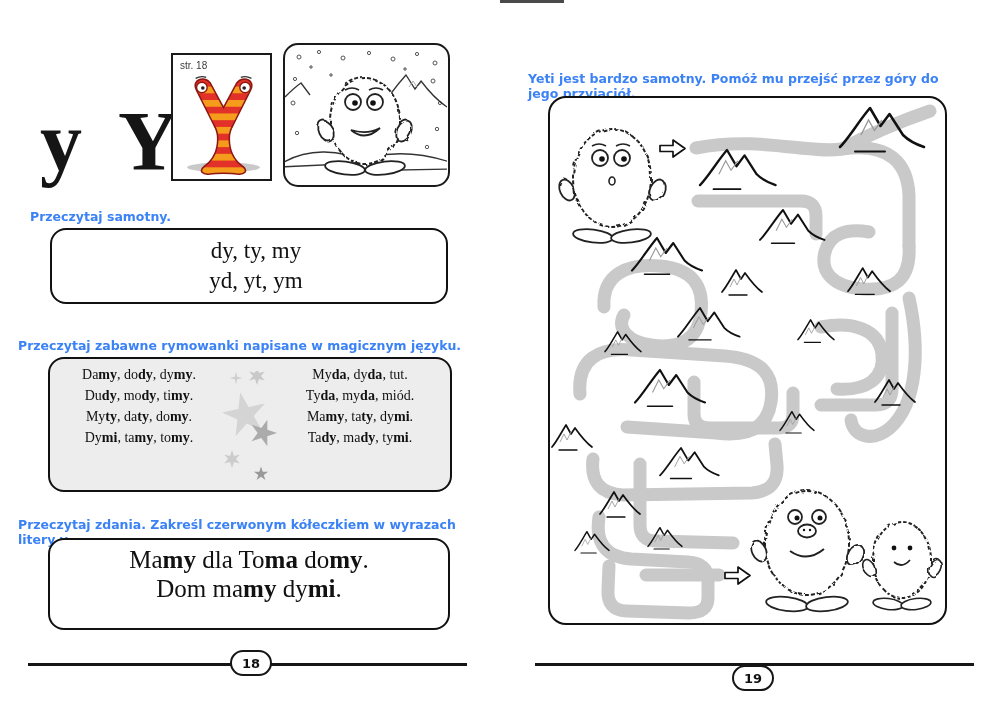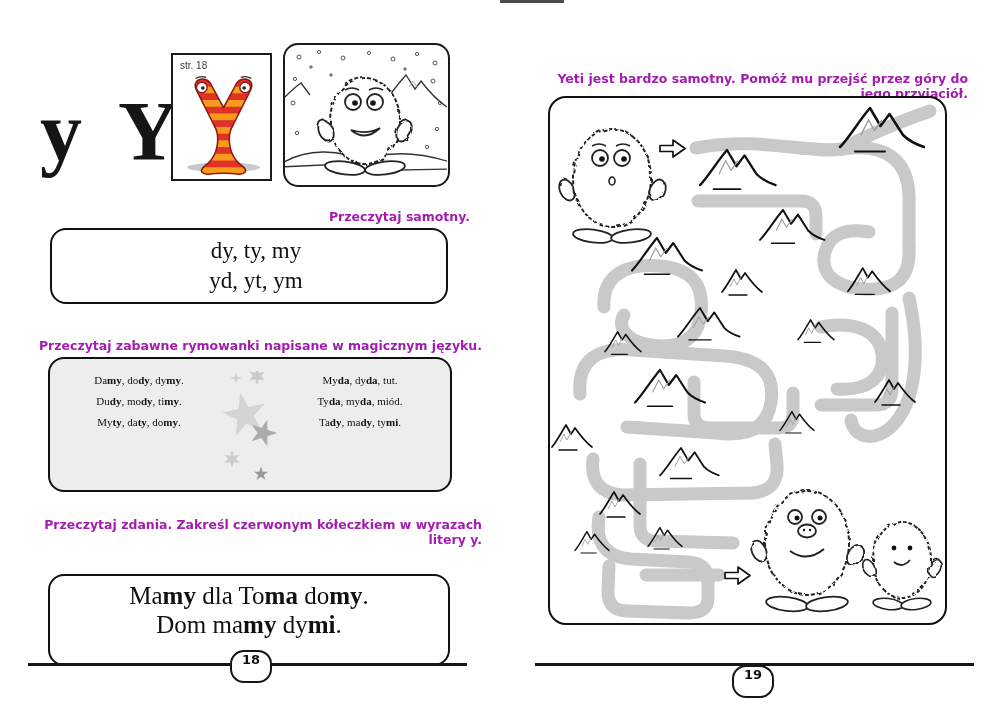--- a/index.html
+++ b/index.html
@@ -7,75 +7,75 @@
     width:1000px;height:707px;position:relative;background:#fff;
     font-family:"Liberation Sans",sans-serif;color:#111;overflow:hidden;
   }
   .abs{position:absolute;}
   .page{position:absolute;top:0;height:707px;}
   #page-left{left:0;width:500px;}
   #page-right{left:500px;width:500px;}
 
   
   .letters{
-    left:40px;top:90px;font-family:"Liberation Serif",serif;font-weight:bold;
+    left:40px;top:100px;font-family:"Liberation Serif",serif;font-weight:bold;
     font-size:84px;line-height:84px;letter-spacing:9px;color:#151515;
   }
 
   
   .flashcard{
     left:171px;top:53px;width:101px;height:128px;background:#fff;
     border:2.5px solid #1a1a1a;box-sizing:border-box;
   }
   .flashcard .ref{position:absolute;left:7px;top:5px;font-size:10px;color:#3c3c3c;}
   .flashcard svg{position:absolute;left:12px;bottom:4px;}
 
   
   .picture-frame{
     left:283px;top:43px;width:167px;height:144px;border:2.5px solid #1a1a1a;
     border-radius:15px;box-sizing:border-box;overflow:hidden;background:#fff;
   }
 
   .instruction{
     font-family:"DejaVu Sans",sans-serif;font-weight:700;font-size:12.5px;
-    text-align:right;color:#a21caf;letter-spacing:0px;
+    text-align:left;color:#3b82f6;letter-spacing:0px;
   }
   #syll-head{left:30px;top:209px;width:440px;}
   #rhyme-head{left:18px;top:338px;width:464px;}
   #sent-head{left:18px;top:517px;width:464px;}
   #maze-head{left:528px;top:71px;width:440px;}
 
   .roundbox{
     border:2.5px solid #111;border-radius:16px;box-sizing:border-box;background:#fff;
   }
   #syllables-box{left:50px;top:228px;width:398px;height:76px;display:flex;align-items:center;}
   .syl-col{flex:1;text-align:center;font-family:"Liberation Serif",serif;font-size:23px;line-height:30px;padding-left:14px;}
 
   #rhymes-box{left:48px;top:357px;width:404px;height:135px;background:#ededed;display:flex;}
-  .rhyme-col{width:178px;padding-top:11px;text-align:center;
-    font-family:"Liberation Serif",serif;font-size:11px;}
+  .rhyme-col{width:178px;padding-top:5px;text-align:center;
+    font-family:"Liberation Serif",serif;font-size:14px;}
   .rhyme-col p{margin:0;line-height:21px;}
   .rhyme-col p.gap{}
   .stars-wrap{width:43px;position:relative;}
   .stars-wrap svg{position:absolute;left:-9px;top:12px;}
 
   #sentences-box{left:48px;top:538px;width:402px;height:92px;text-align:center;
-    font-family:"Liberation Serif",serif;font-size:25px;line-height:29px;padding-top:5px;margin-top:36px;}
+    font-family:"Liberation Serif",serif;font-size:25px;line-height:29px;padding-top:5px;}
 
   
   #maze-frame{left:548px;top:96px;width:399px;height:529px;border:2.5px solid #111;
     border-radius:18px;box-sizing:border-box;background:#fff;overflow:hidden;}
 
   
   .footer-rule{top:663px;height:2.5px;background:#161616;}
   #rule-left{left:28px;width:439px;}
   #rule-right{left:535px;width:439px;}
   .page-badge{
-    top:650px;width:42px;height:33px;background:#fff;border:2.5px solid #161616;
-    border-radius:14px;box-sizing:border-box;display:flex;justify-content:center;
+    top:650px;width:42px;height:26px;background:#fff;border:2.5px solid #161616;
+    border-radius:14px;box-sizing:border-box;display:flex;align-items:center;justify-content:center;
     font-family:"DejaVu Sans",sans-serif;font-weight:700;font-size:13px;
   }
   #badge-left{left:230px;}
   #badge-right{left:732px;margin-top:15px;}
 
   .center-mark{left:500px;top:0;width:64px;height:3px;background:#4a4a4a;}
 
   b{font-weight:bold;}
 </style>
 </head>
@@ -182,34 +182,36 @@
     </div>
   </div>
 
   <div class="abs instruction" id="rhyme-head">Przeczytaj zabawne rymowanki napisane w magicznym języku.</div>
 
   <div class="abs roundbox" id="rhymes-box">
     <div class="rhyme-col">
       <p><span>Da</span><b>my</b><span>, do</span><b>dy</b><span>, dy</span><b>my</b><span>.</span></p>
       <p><span>Du</span><b>dy</b><span>, mo</span><b>dy</b><span>, ti</span><b>my</b><span>.</span></p>
       <p class="gap"><span>My</span><b>ty</b><span>, da</span><b>ty</b><span>, do</span><b>my</b><span>.</span></p>
+      <p><span>Dy</span><b>mi</b><span>, ta</span><b>my</b><span>, to</span><b>my</b><span>.</span></p>
     </div>
     <div class="stars-wrap">
       <svg width="62" height="112" viewBox="0 0 62 112">
         <path transform="translate(17,7) scale(0.8)" fill="#cfcfcf" d="M0,-8 L1.5,-1.5 L8,0 L1.5,1.5 L0,8 L-1.5,1.5 L-8,0 L-1.5,-1.5 Z"></path>
         <path transform="translate(38,5)" fill="#c9c9c9" d="M0,-9 L2,-3 L7.8,-4.5 L4,0 L7.8,4.5 L2,3 L0,9 L-2,3 L-7.8,4.5 L-4,0 L-7.8,-4.5 L-2,-3 Z"></path>
         <polygon transform="translate(26,44) rotate(-12) scale(23)" fill="#d4d4d4" points="0,-1 0.225,-0.309 0.951,-0.309 0.363,0.118 0.588,0.809 0,0.382 -0.588,0.809 -0.363,0.118 -0.951,-0.309 -0.225,-0.309"></polygon>
         <polygon transform="translate(44,62) rotate(18) scale(14)" fill="#ababab" points="0,-1 0.225,-0.309 0.951,-0.309 0.363,0.118 0.588,0.809 0,0.382 -0.588,0.809 -0.363,0.118 -0.951,-0.309 -0.225,-0.309"></polygon>
         <path transform="translate(13,88)" fill="#cccccc" d="M0,-9 L2,-3 L7.8,-4.5 L4,0 L7.8,4.5 L2,3 L0,9 L-2,3 L-7.8,4.5 L-4,0 L-7.8,-4.5 L-2,-3 Z"></path>
         <polygon transform="translate(42,103) scale(7.5)" fill="#999999" points="0,-1 0.225,-0.309 0.951,-0.309 0.363,0.118 0.588,0.809 0,0.382 -0.588,0.809 -0.363,0.118 -0.951,-0.309 -0.225,-0.309"></polygon>
       </svg>
     </div>
     <div class="rhyme-col">
       <p><span>My</span><b>da</b><span>, dy</span><b>da</b><span>, tut.</span></p>
       <p><span>Ty</span><b>da</b><span>, my</span><b>da</b><span>, miód.</span></p>
+      <p class="gap"><span>Ma</span><b>my</b><span>, ta</span><b>ty</b><span>, dy</span><b>mi</b><span>.</span></p>
       <p><span>Ta</span><b>dy</b><span>, ma</span><b>dy</b><span>, ty</span><b>mi</b><span>.</span></p>
     </div>
   </div>
 
   <div class="abs instruction" id="sent-head"><span>Przeczytaj zdania. Zakreśl czerwonym kółeczkiem w wyrazach litery </span><b>y</b><span>.</span></div>
 
   <div class="abs roundbox" id="sentences-box">
     <div><span>Ma</span><b>my</b><span> dla To</span><b>ma</b><span> do</span><b>my</b><span>.</span></div>
     <div><span>Dom ma</span><b>my</b><span> dy</span><b>mi</b><span>.</span></div>
   </div>

